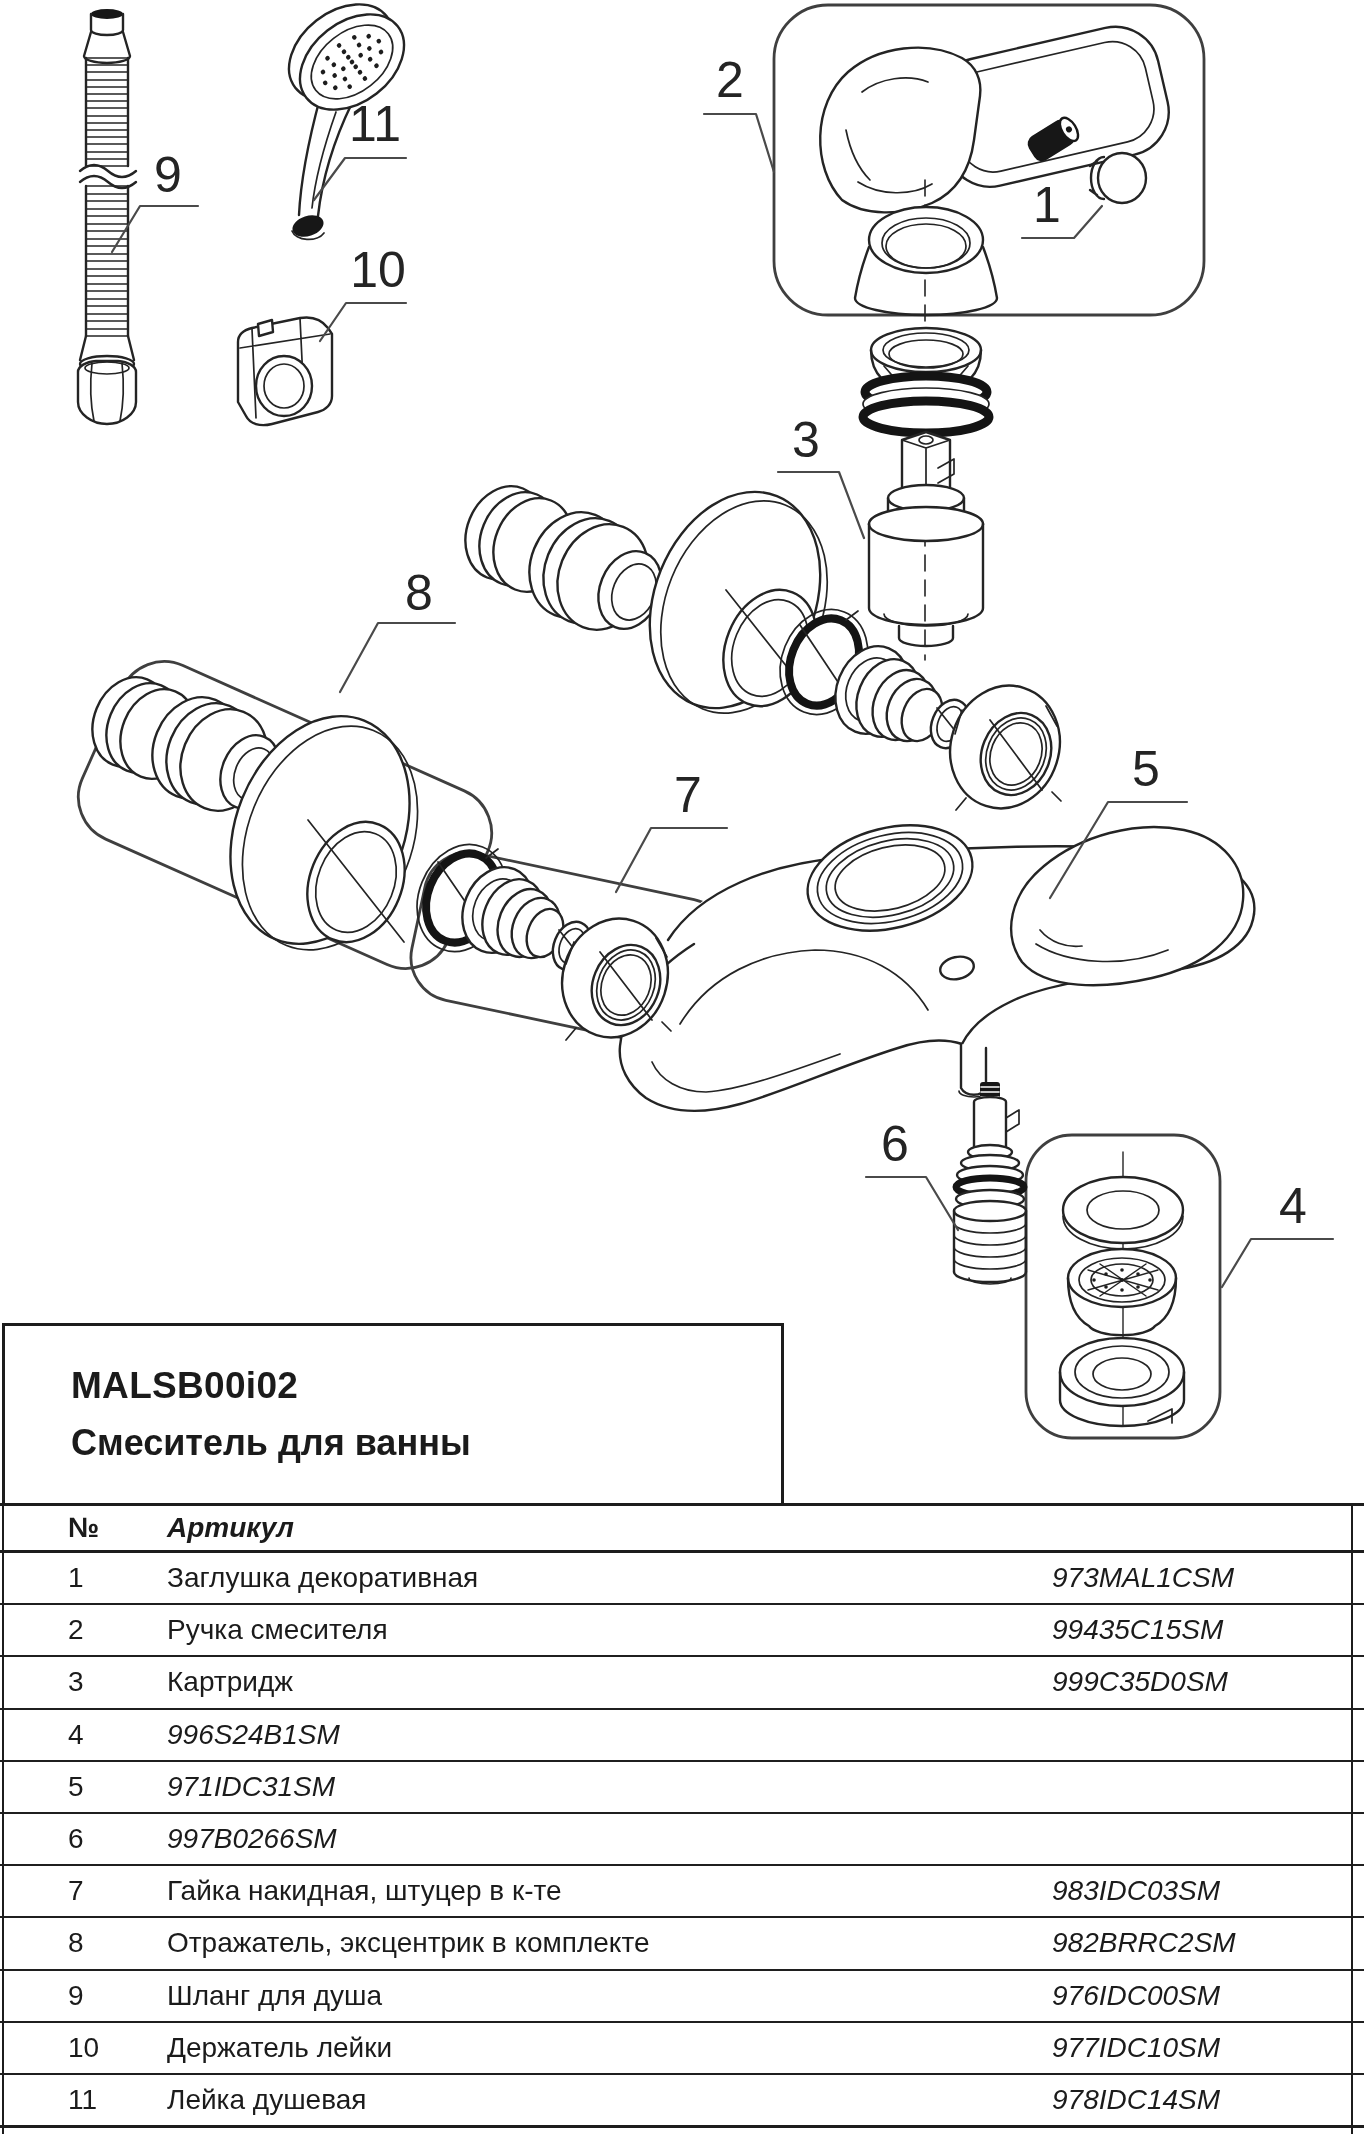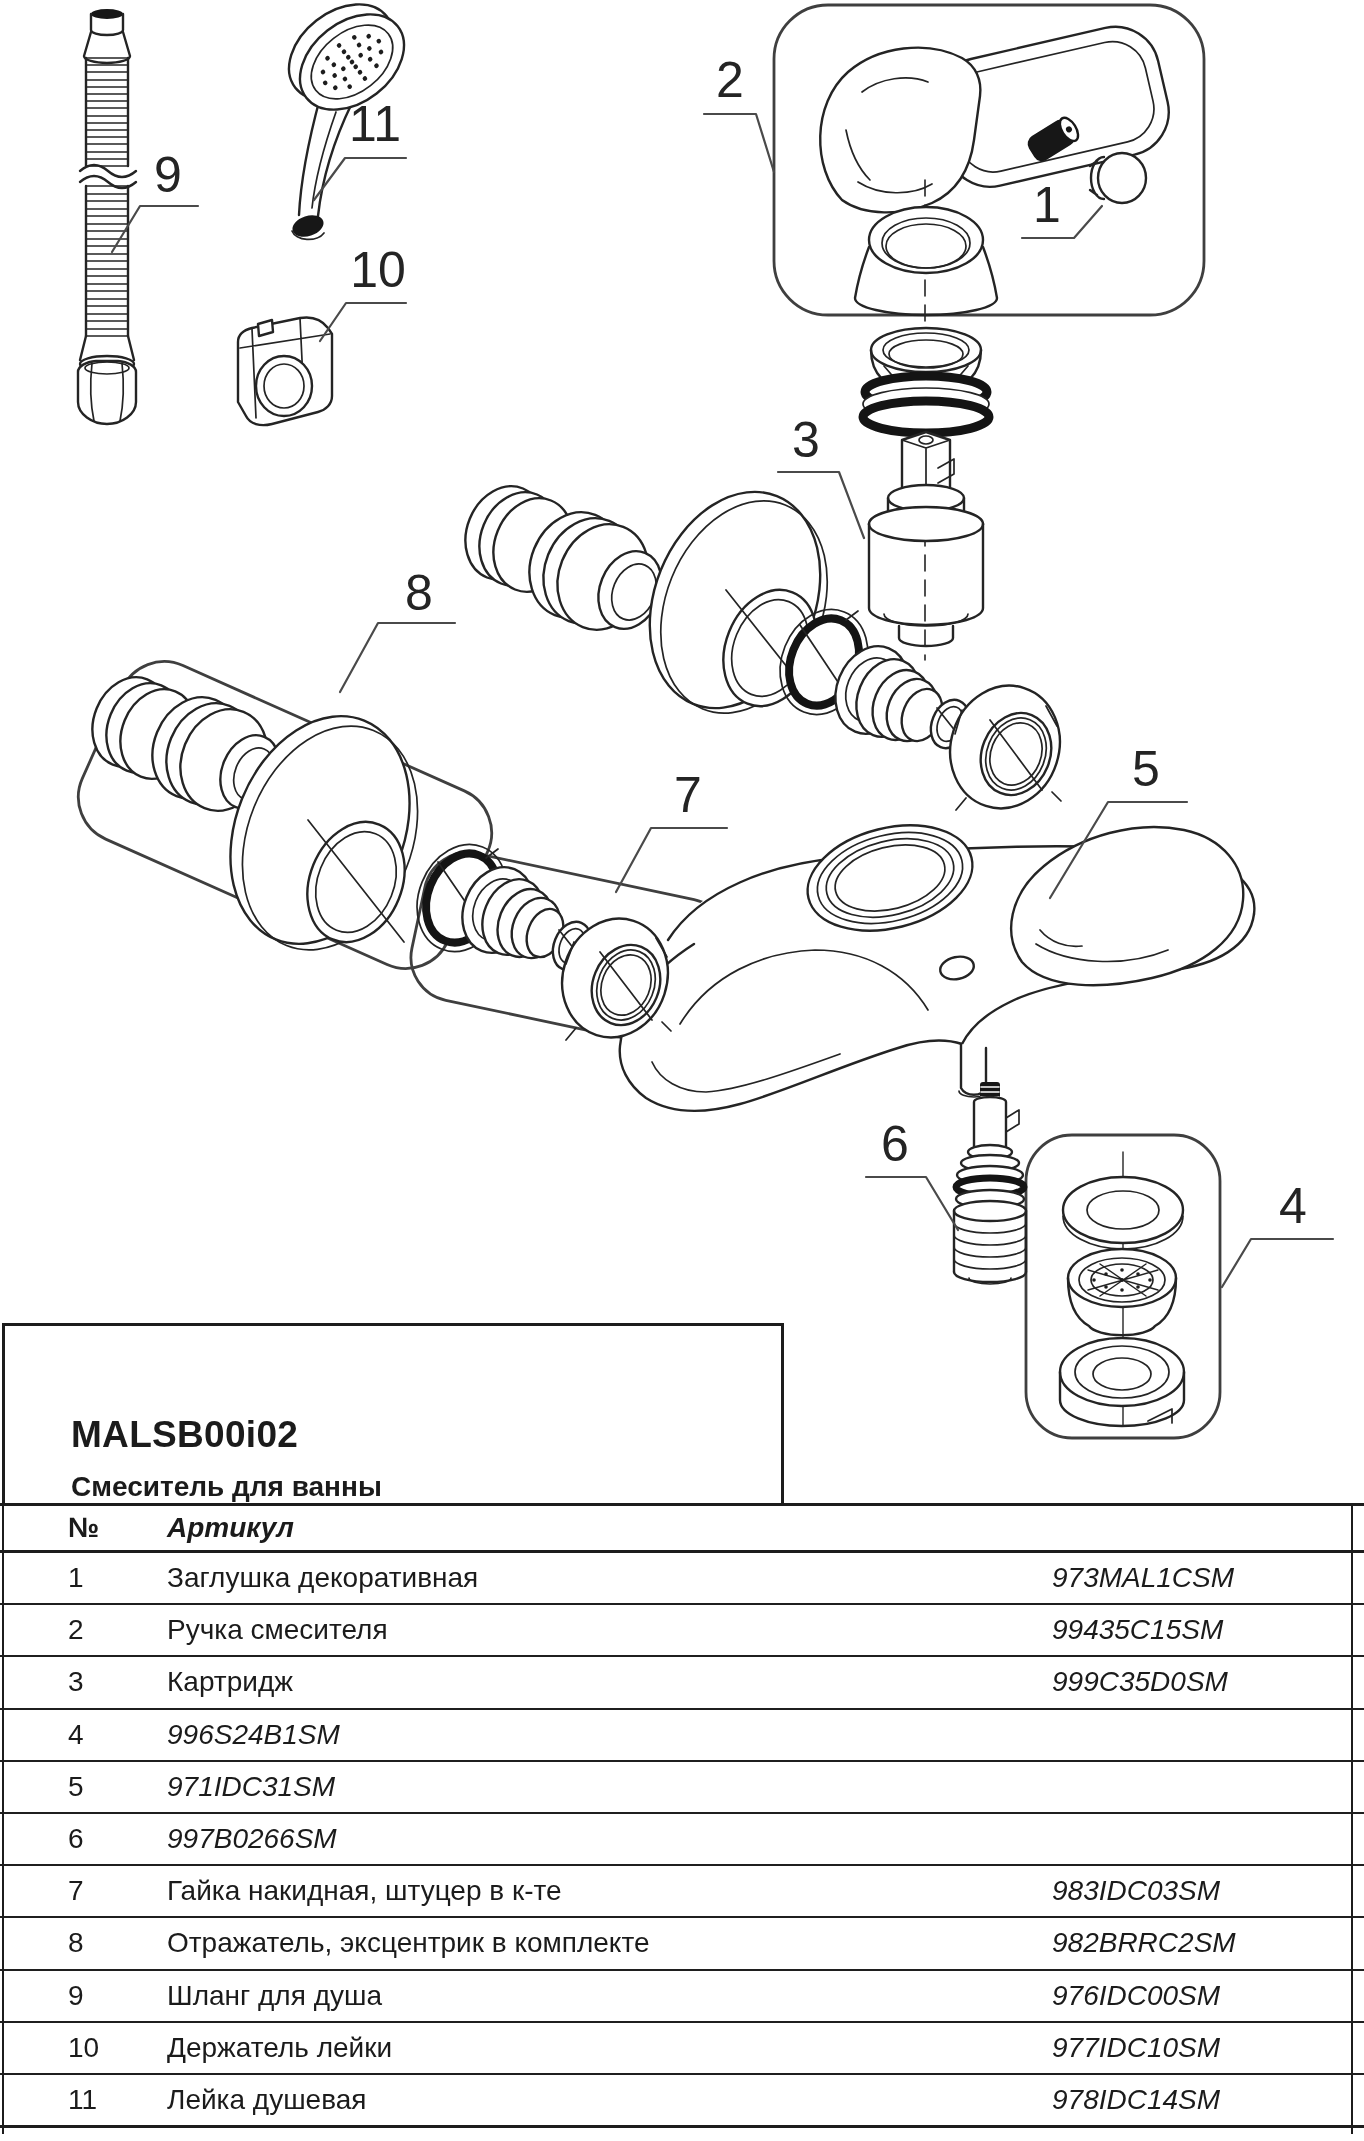--- a/index.html
+++ b/index.html
@@ -20,23 +20,23 @@
   .art .callout-line{stroke:#4a4a4a;stroke-width:2.2;fill:none;}
   .art text.callout-num{fill:#242424;font-family:"Liberation Sans",sans-serif;
         font-size:50px;font-weight:400;text-anchor:middle;stroke:none;}
   .art .dash{stroke-dasharray:16 9;stroke-width:1.6;}
   .art .dotfill{fill:#1d1d1d;stroke:none;}
   .art .wline{stroke:#ffffff;stroke-width:1.6;}
 
   
   .titlebox{position:absolute;left:2px;top:1323px;width:782px;height:180px;background:#fff;
         border:3px solid #1c1c1c;border-bottom:none;box-sizing:border-box;
-        display:flex;flex-direction:column;justify-content:flex-end;gap:15px;padding-left:66px;}
+        display:flex;flex-direction:column;justify-content:center;gap:15px;padding-left:66px;}
   .titlebox .model{font-size:37px;font-weight:600;letter-spacing:.3px;}
-  .titlebox .pname{font-size:28px;font-weight:600;}
+  .titlebox .pname{font-size:36px;font-weight:600;}
 
   
   .ptable{position:absolute;left:0;top:1503px;width:1364px;border-top:3.5px solid #1c1c1c;
         border-bottom:3px solid #1c1c1c;box-sizing:border-box;background:#fff;}
   .vline{position:absolute;top:1503px;height:631px;width:2.4px;background:#1c1c1c;}
   .vline.left{left:2px;} .vline.right{left:1351px;}
   .trow{display:flex;align-items:center;height:50.2px;border-bottom:2.6px solid #1f1f1f;
         font-size:28px;}
   .trow.head{height:44px;border-bottom:3.5px solid #1c1c1c;font-weight:700;}
   .trow:last-child{border-bottom:none;}

